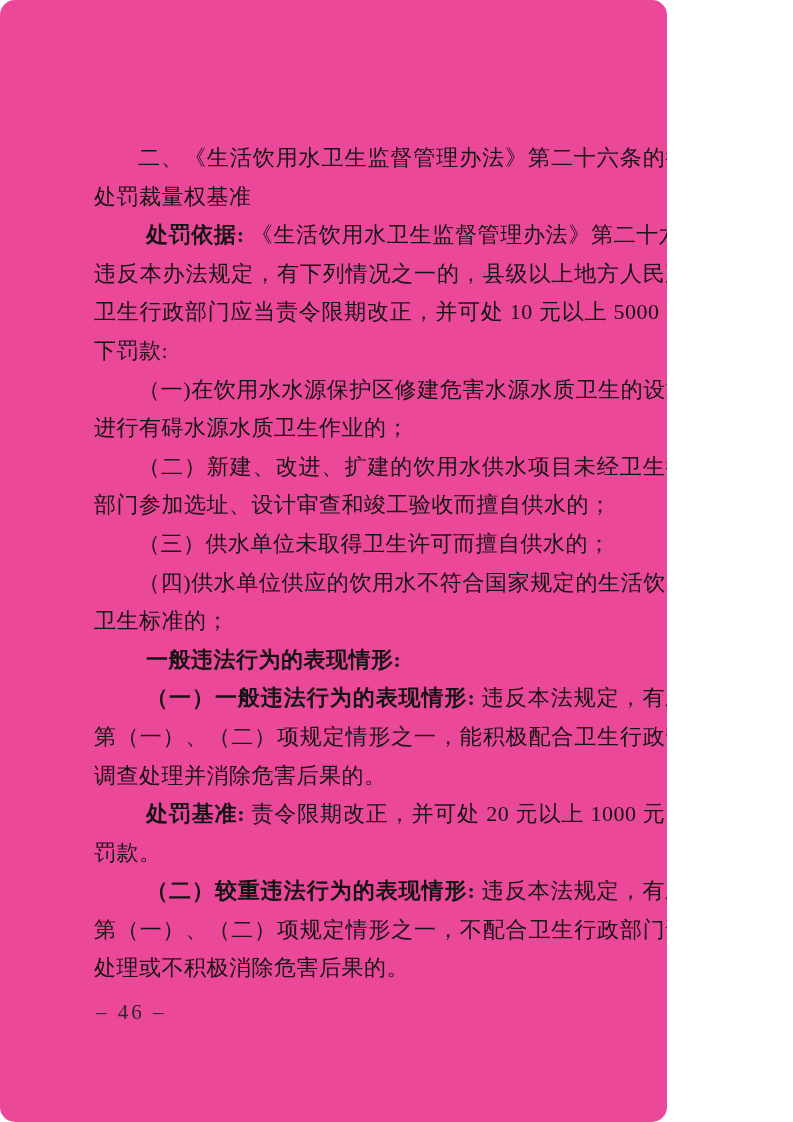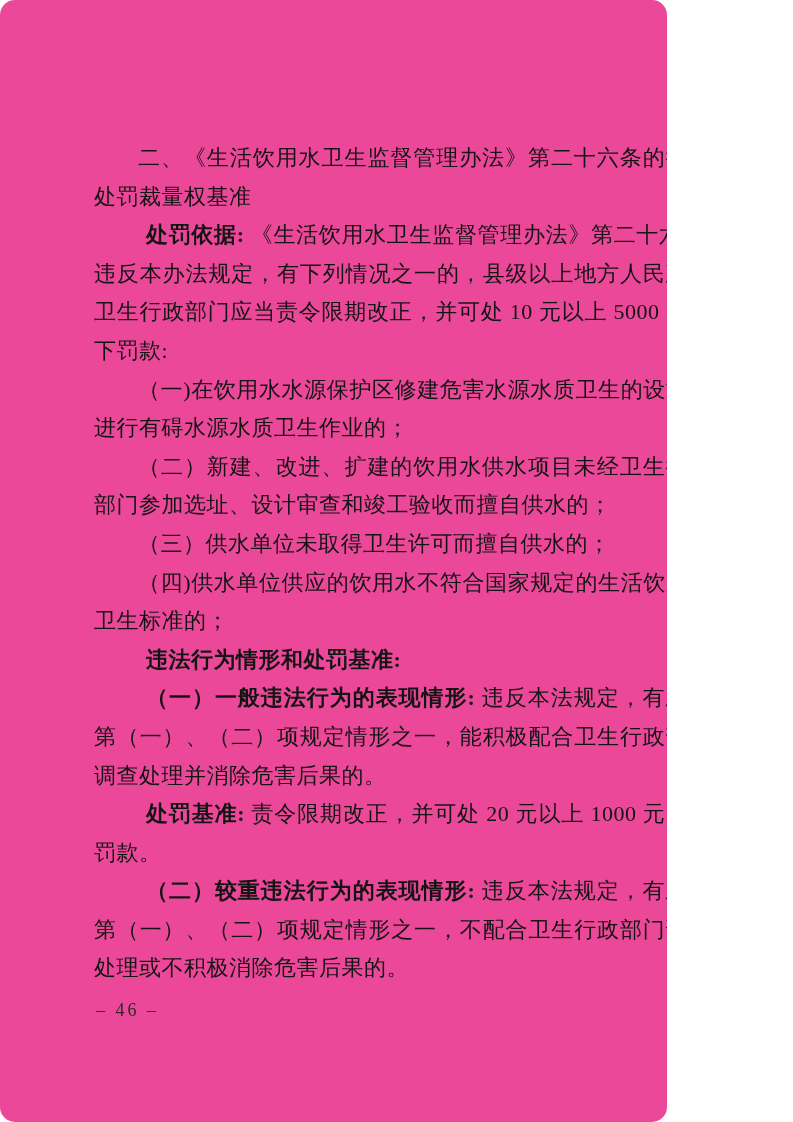--- a/index.html
+++ b/index.html
@@ -34,35 +34,35 @@
     text-indent: 2em;
   }
   .run-bold {
     font-weight: bold;
     margin-left: 8px;
   }
   .page-footer {
     position: absolute;
     left: 96px;
     top: 1000px;
-    font-size: 18px;
+    font-size: 21px;
     letter-spacing: 3px;
     color: #2a2a2a;
   }
 </style>
 </head>
 <body>
 
 <div class="page">
   <div class="doc-body">
       <p><span>二、《生活饮用水卫生监督管理办法》第二十六条的行政处罚裁量权基准</span></p>
       <p><span class="run-bold">处罚依据: </span><span>《生活饮用水卫生监督管理办法》第二十六条: 违反本办法规定，有下列情况之一的，县级以上地方人民政府卫生行政部门应当责令限期改正，并可处 10 元以上 5000 元以下罚款:</span></p>
       <p><span>（一)在饮用水水源保护区修建危害水源水质卫生的设施或进行有碍水源水质卫生作业的；</span></p>
       <p><span>（二）新建、改进、扩建的饮用水供水项目未经卫生行政部门参加选址、设计审查和竣工验收而擅自供水的；</span></p>
       <p><span>（三）供水单位未取得卫生许可而擅自供水的；</span></p>
       <p><span>（四)供水单位供应的饮用水不符合国家规定的生活饮用水卫生标准的；</span></p>
-      <p><span class="run-bold">违法行为情形和处罚基准:</span></p>
+      <p><span class="run-bold">一般违法行为的表现情形:</span></p>
       <p><span class="run-bold">（一）一般违法行为的表现情形: </span><span>违反本法规定，有上述第（一）、（二）项规定情形之一，能积极配合卫生行政部门调查处理并消除危害后果的。</span></p>
       <p><span class="run-bold">处罚基准: </span><span>责令限期改正，并可处 20 元以上 1000 元以下罚款。</span></p>
       <p><span class="run-bold">（二）较重违法行为的表现情形: </span><span>违反本法规定，有上述第（一）、（二）项规定情形之一，不配合卫生行政部门调查处理或不积极消除危害后果的。</span></p>
     </div>
   <div class="page-footer">– 46 –</div>
 </div>
 
 </body></html>

